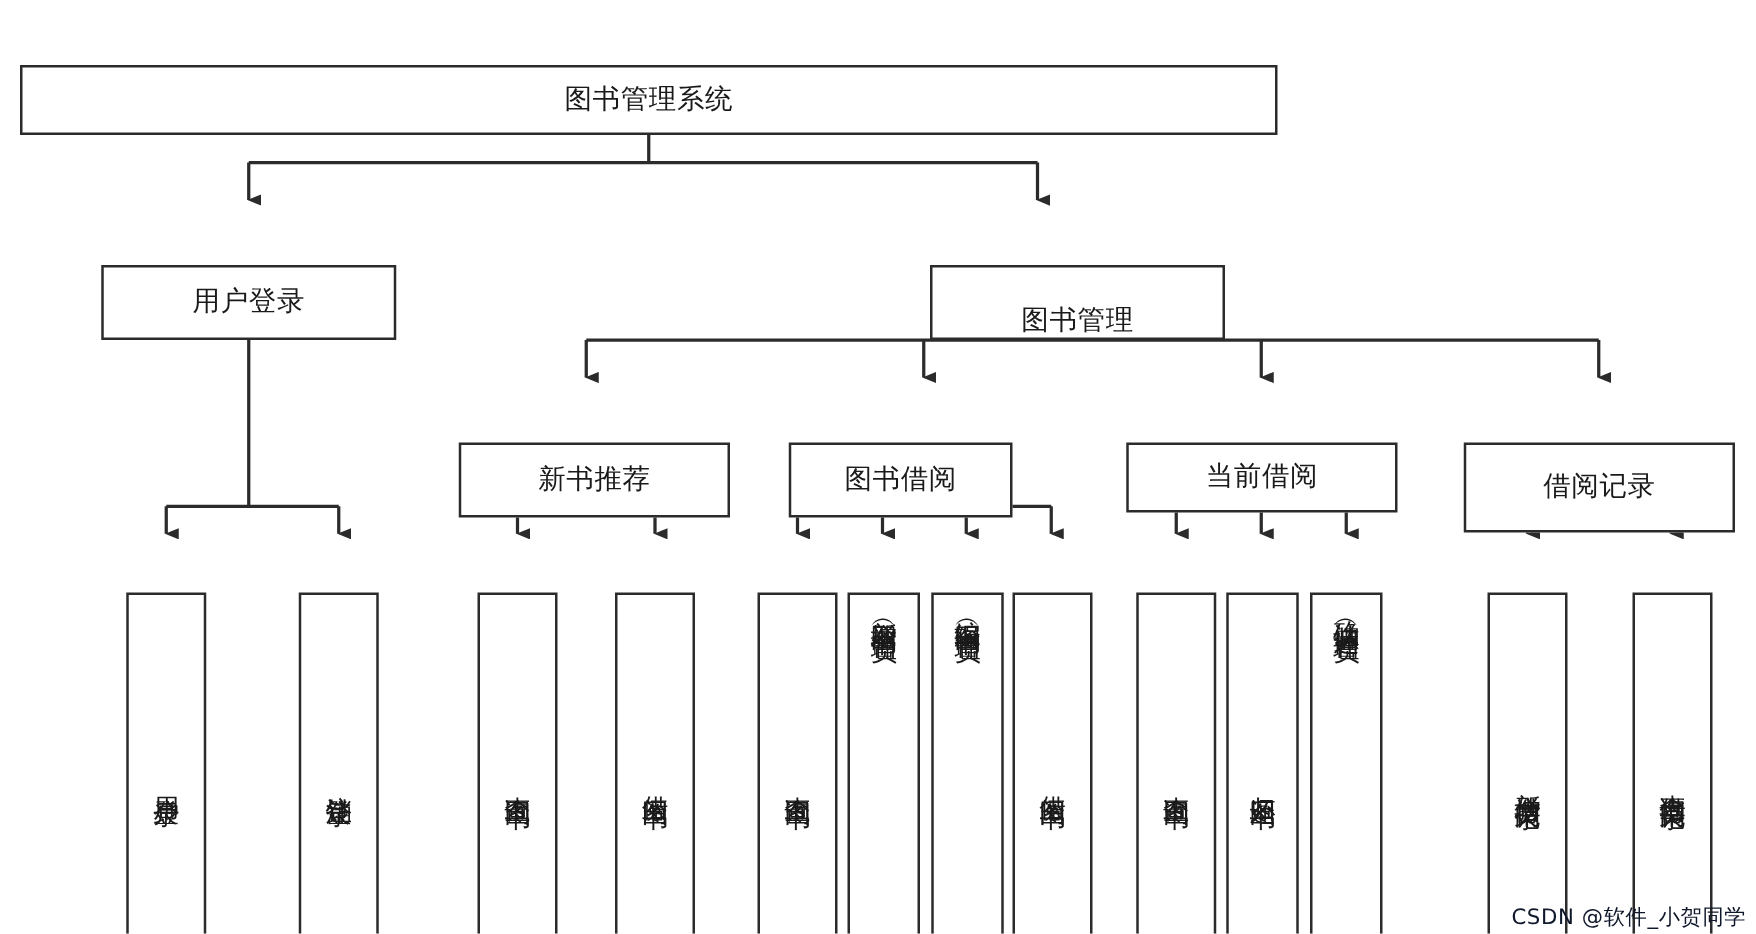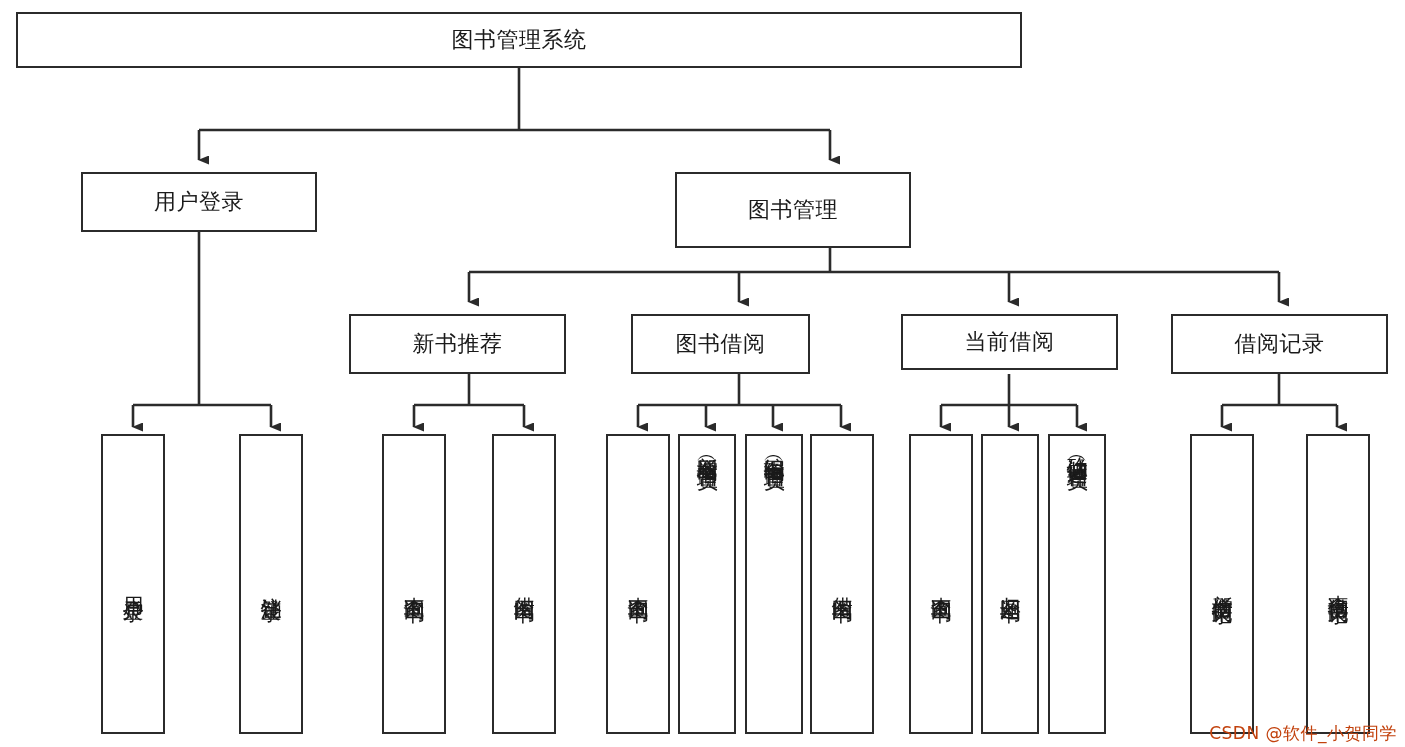--- a/index.html
+++ b/index.html
@@ -28,20 +28,21 @@
   }
   .node {
     position: absolute;
     box-sizing: border-box;
     background: #ffffff;
     border: 2.5px solid #2b2b2b;
     display: flex;
     align-items: center;
     justify-content: center;
     color: #1a1a1a;
+    margin-top: 40px;
   }
   .node .lbl {
     display: block;
     text-align: center;
     letter-spacing: 0.5px;
   }
   
   .node.horiz .lbl {
     writing-mode: horizontal-tb;
     font-size: 22px;
@@ -65,21 +66,21 @@
   }
   .node.vert.v-mid {
     align-items: center;
     padding-top: 0;
   }
   .watermark {
     position: absolute;
     right: 8px;
     bottom: 2px;
     font-size: 17px;
-    color: #c2410c;
+    color: #0f172a;
     font-family: "DejaVu Sans", "Liberation Sans", sans-serif;
     white-space: nowrap;
     letter-spacing: 0.5px;
   }
 </style>
 </head>
 <body>
 
 <div id="canvas">
 
@@ -134,34 +135,34 @@
     </g>
   </svg>
 
   <div class="node horiz root" style="left:16px; top:12px; width:1006px; height:56px;">
     <span class="lbl">图书管理系统</span>
   </div>
 
   <div class="node horiz" style="left:81px; top:172px; width:236px; height:60px;">
     <span class="lbl">用户登录</span>
   </div>
-  <div class="node horiz" style="left:675px; top:172px; width:236px; height:76px;">
+  <div class="node horiz" style="left:744px; top:172px; width:236px; height:60px;align-items:flex-end;">
     <span class="lbl">图书管理</span>
   </div>
 
-  <div class="node horiz" style="left:349px; top:314px; width:217px; height:60px;">
+  <div class="node horiz" style="left:367px; top:314px; width:217px; height:60px;">
     <span class="lbl">新书推荐</span>
   </div>
   <div class="node horiz" style="left:631px; top:314px; width:179px; height:60px;">
     <span class="lbl">图书借阅</span>
   </div>
   <div class="node horiz" style="left:901px; top:314px; width:217px; height:56px;">
     <span class="lbl">当前借阅</span>
   </div>
-  <div class="node horiz" style="left:1171px; top:314px; width:217px; height:60px;">
+  <div class="node horiz" style="left:1171px; top:314px; width:217px; height:72px;">
     <span class="lbl">借阅记录</span>
   </div>
 
   <div class="node vert v-mid" style="left:101px; top:434px; width:64px; height:300px;">
     <span class="lbl">用户登录</span>
   </div>
   <div class="node vert v-mid" style="left:239px; top:434px; width:64px; height:300px;">
     <span class="lbl">注销登录</span>
   </div>
 

